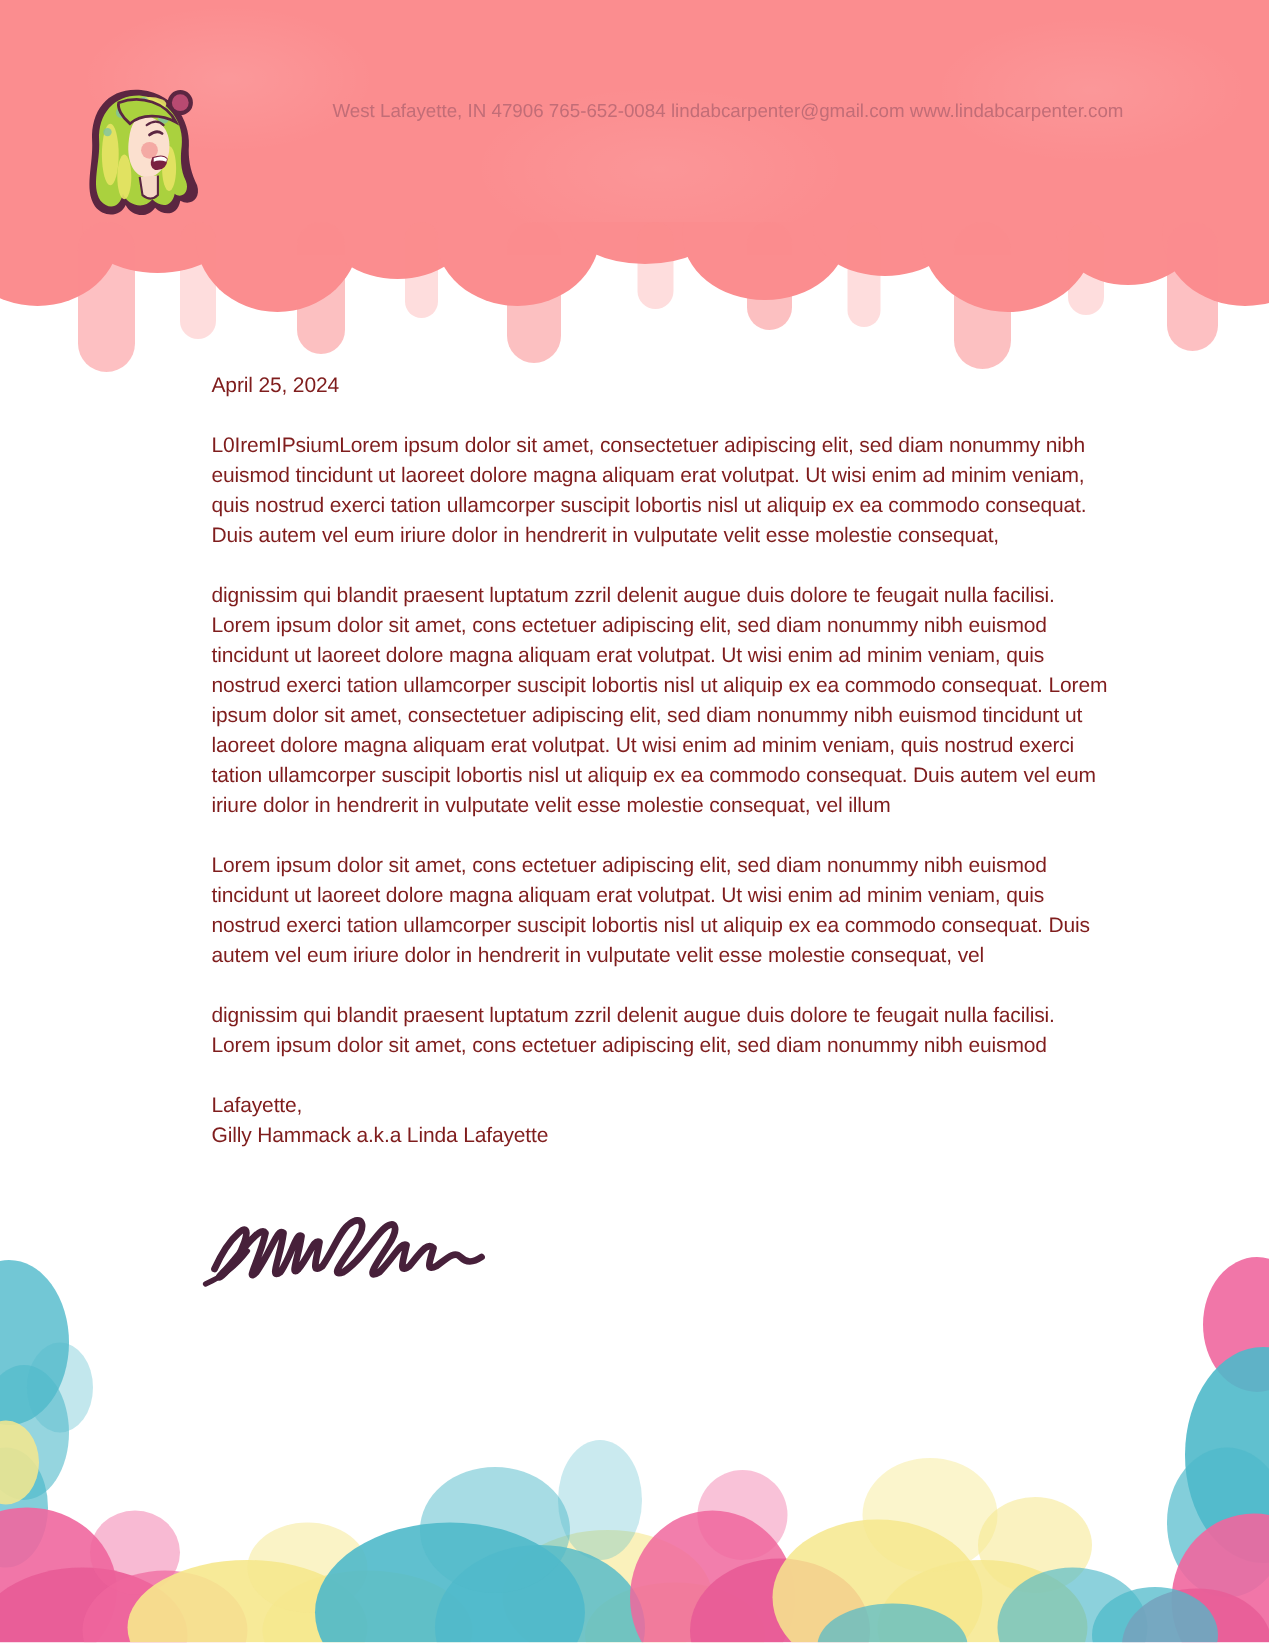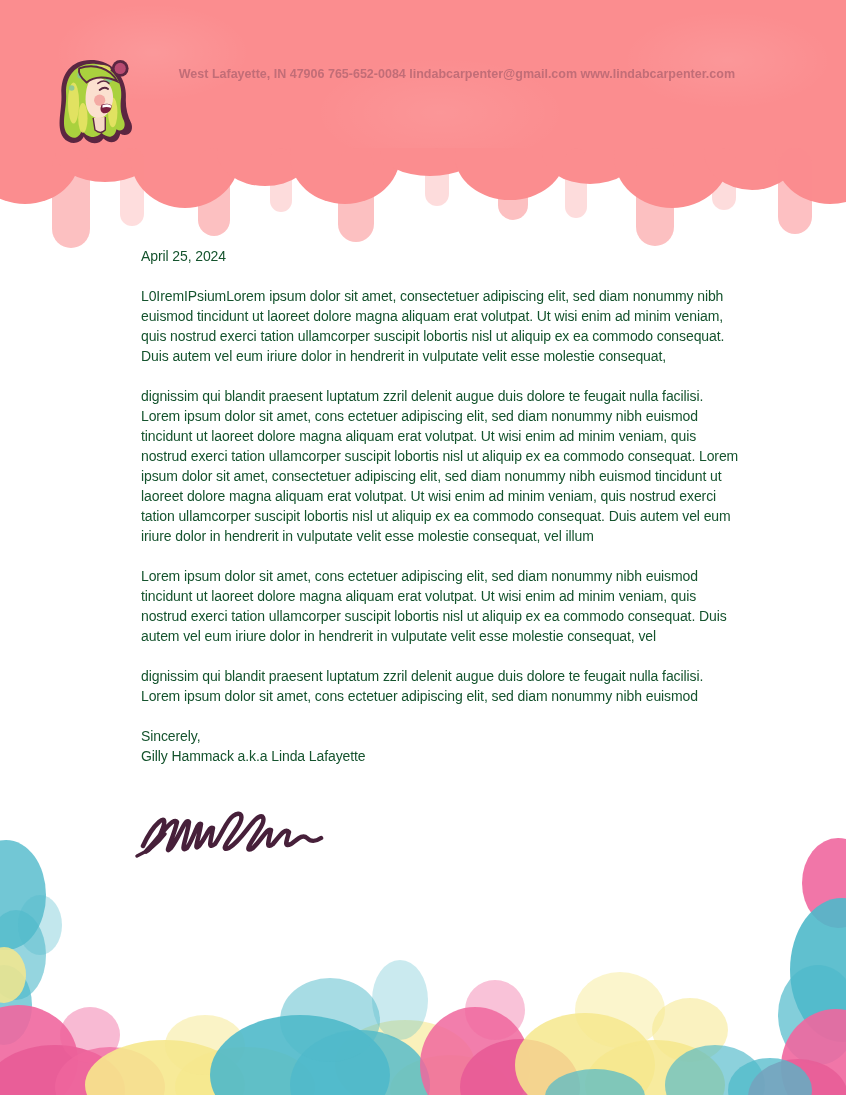--- a/index.html
+++ b/index.html
@@ -21,29 +21,29 @@
   }
   .header-brush{position:absolute;top:148px;left:0;}
   .header-content{position:absolute;top:0;left:0;width:846px;height:170px;}
   .logo{position:absolute;left:53px;top:54px;width:84px;height:98px;}
   .brand-name{
     position:absolute;left:142px;top:76px;
     font-size:36px;letter-spacing:.5px;
     color:#4e2b44;font-weight:400;
   }
   .contact{
-    position:absolute;right:111px;top:64px;
+    position:absolute;right:97px;top:64px;
     text-align:right;
     color:#c26d77;
-    font-size:12.5px;line-height:20.5px;font-weight:bold;
+    font-size:12.5px;line-height:20.5px;
   }
   
   .letter{
     position:absolute;left:141px;top:246px;width:600px;
-    color:#14532d;font-size:14px;line-height:20px;letter-spacing:-.1px;
+    color:#7f1d1d;font-size:14px;line-height:20px;letter-spacing:-.1px;
   }
   .letter p{margin:0 0 20px 0;}
   .letter .block{margin:0 0 20px 0;}
   .letter .line{display:block;}
   .closing-block{margin-bottom:4px;}
   .signature{margin-left:-12px;margin-top:4px;}
   
   .bottom-wash{position:absolute;left:0;bottom:0;}
 </style>
 </head>
@@ -136,21 +136,21 @@
     <p>April 25, 2024</p>
 
 
 
     <p>L0IremIPsiumLorem ipsum dolor sit amet, consectetuer adipiscing elit, sed diam nonummy nibh euismod tincidunt ut laoreet dolore magna aliquam erat volutpat. Ut wisi enim ad minim veniam, quis nostrud exerci tation ullamcorper suscipit lobortis nisl ut aliquip ex ea commodo consequat. Duis autem vel eum iriure dolor in hendrerit in vulputate velit esse molestie consequat,</p>
     <p>dignissim qui blandit praesent luptatum zzril delenit augue duis dolore te feugait nulla facilisi. Lorem ipsum dolor sit amet, cons ectetuer adipiscing elit, sed diam nonummy nibh euismod tincidunt ut laoreet dolore magna aliquam erat volutpat. Ut wisi enim ad minim veniam, quis nostrud exerci tation ullamcorper suscipit lobortis nisl ut aliquip ex ea commodo consequat. Lorem ipsum dolor sit amet, consectetuer adipiscing elit, sed diam nonummy nibh euismod tincidunt ut laoreet dolore magna aliquam erat volutpat. Ut wisi enim ad minim veniam, quis nostrud exerci tation ullamcorper suscipit lobortis nisl ut aliquip ex ea commodo consequat. Duis autem vel eum iriure dolor in hendrerit in vulputate velit esse molestie consequat, vel illum</p>
     <p>Lorem ipsum dolor sit amet, cons ectetuer adipiscing elit, sed diam nonummy nibh euismod tincidunt ut laoreet dolore magna aliquam erat volutpat. Ut wisi enim ad minim veniam, quis nostrud exerci tation ullamcorper suscipit lobortis nisl ut aliquip ex ea commodo consequat. Duis autem vel eum iriure dolor in hendrerit in vulputate velit esse molestie consequat, vel</p>
     <p>dignissim qui blandit praesent luptatum zzril delenit augue duis dolore te feugait nulla facilisi. Lorem ipsum dolor sit amet, cons ectetuer adipiscing elit, sed diam nonummy nibh euismod</p>
 
     <div class="block closing-block">
-      <span class="line">Sincerely,</span>
+      <span class="line">Lafayette,</span>
       <span class="line">Gilly Hammack a.k.a Linda Lafayette</span>
     </div>
 
     
     <svg class="signature" width="195" height="78" viewBox="0 0 195 78" aria-hidden="true">
       <g stroke="#47203a" fill="none" stroke-linecap="round" stroke-linejoin="round">
         <path stroke-width="4.5" d="M14,56 C24,34 40,20 34,38 C28,56 10,68 20,58 C30,48 44,26 48,32 C44,50 34,66 42,58 C52,44 56,28 60,32 C58,48 50,64 58,58 C66,46 68,32 72,34 C70,48 64,62 70,56 C78,46 80,36 84,38 C82,50 78,60 86,54 C94,42 98,30 104,26 C112,20 116,26 108,38 C100,50 90,62 100,58 C112,50 118,38 126,30 C134,22 138,28 130,40 C122,52 114,64 124,58 C134,48 138,38 142,40 C140,50 136,60 144,54 C152,44 156,38 160,42 C158,50 154,58 162,54 C170,48 174,44 178,48 C182,52 186,52 192,48"></path>
         <path stroke-width="3.5" d="M8,66 C22,60 30,52 36,44"></path>
       </g>
     </svg>

